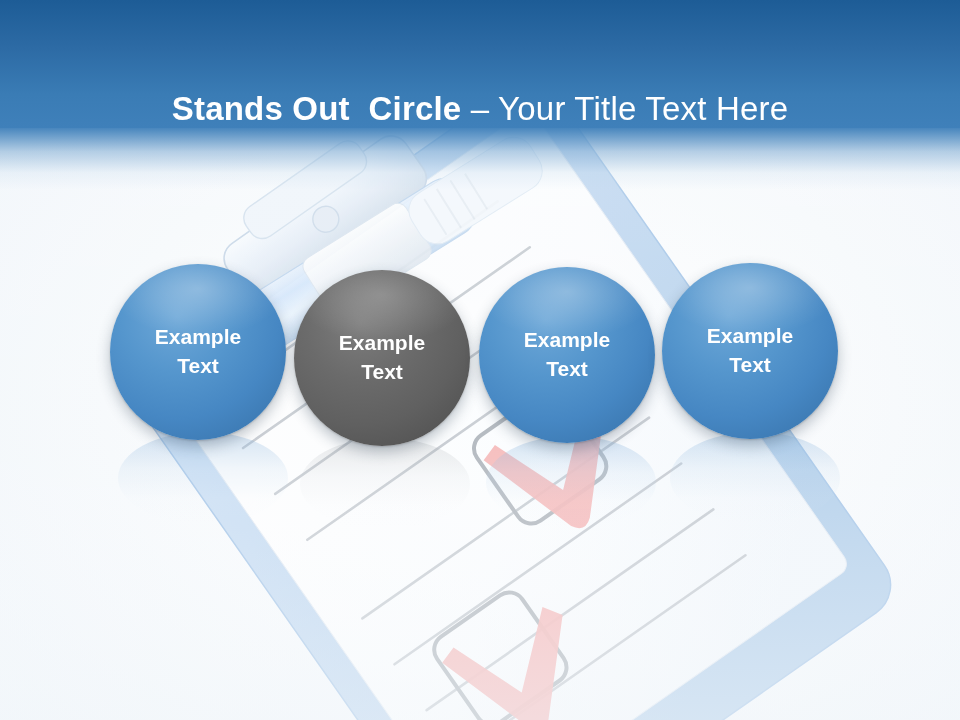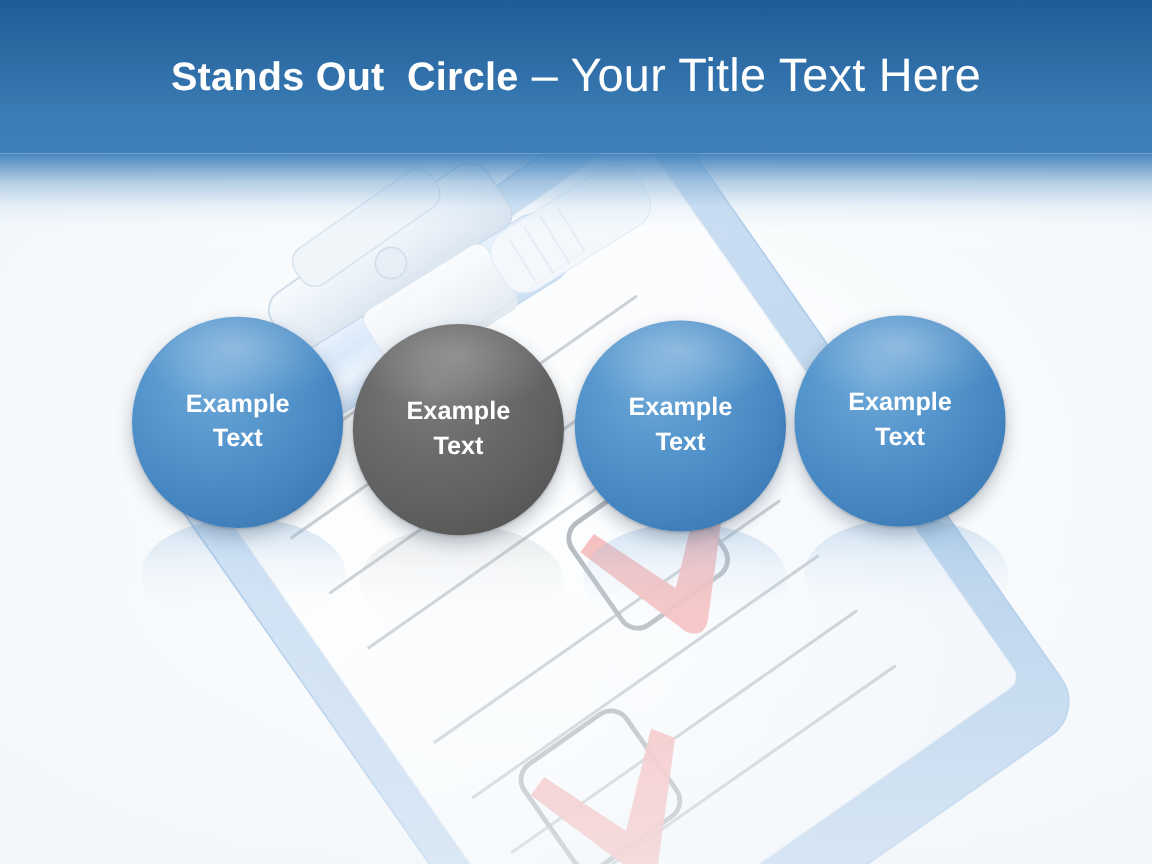--- a/index.html
+++ b/index.html
@@ -55,34 +55,34 @@
     z-index: 29;
     pointer-events: none;
   }
 
   #title {
     position: absolute;
     left: 0; top: 0;
     width: 960px;
     height: 128px;
     display: flex;
-    align-items: center;
+    align-items: flex-end;
     justify-content: center;
     z-index: 31;
     white-space: pre;
     border-radius: 19px;
   }
   #title .t-bold {
     font-size: 33px;
     font-weight: bold;
     color: #ffffff;
     letter-spacing: 0.2px;
   }
   #title .t-reg {
-    font-size: 39px;
+    font-size: 33px;
     font-weight: normal;
     color: #ffffff;
     letter-spacing: 0.2px;
   }
 
   
   .circle {
     position: absolute;
     border-radius: 50%;
     display: flex;

